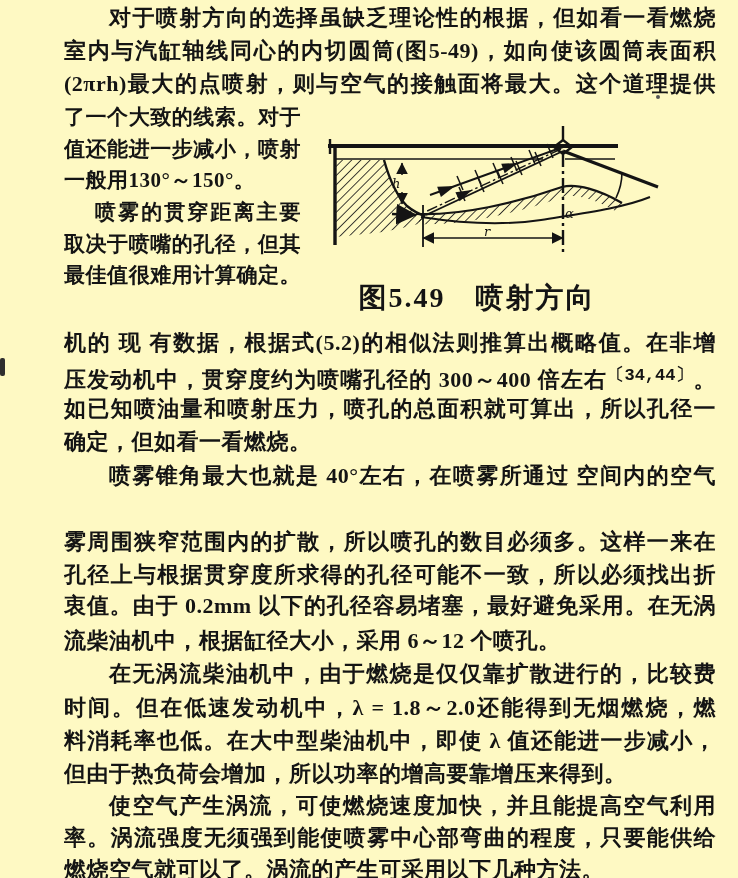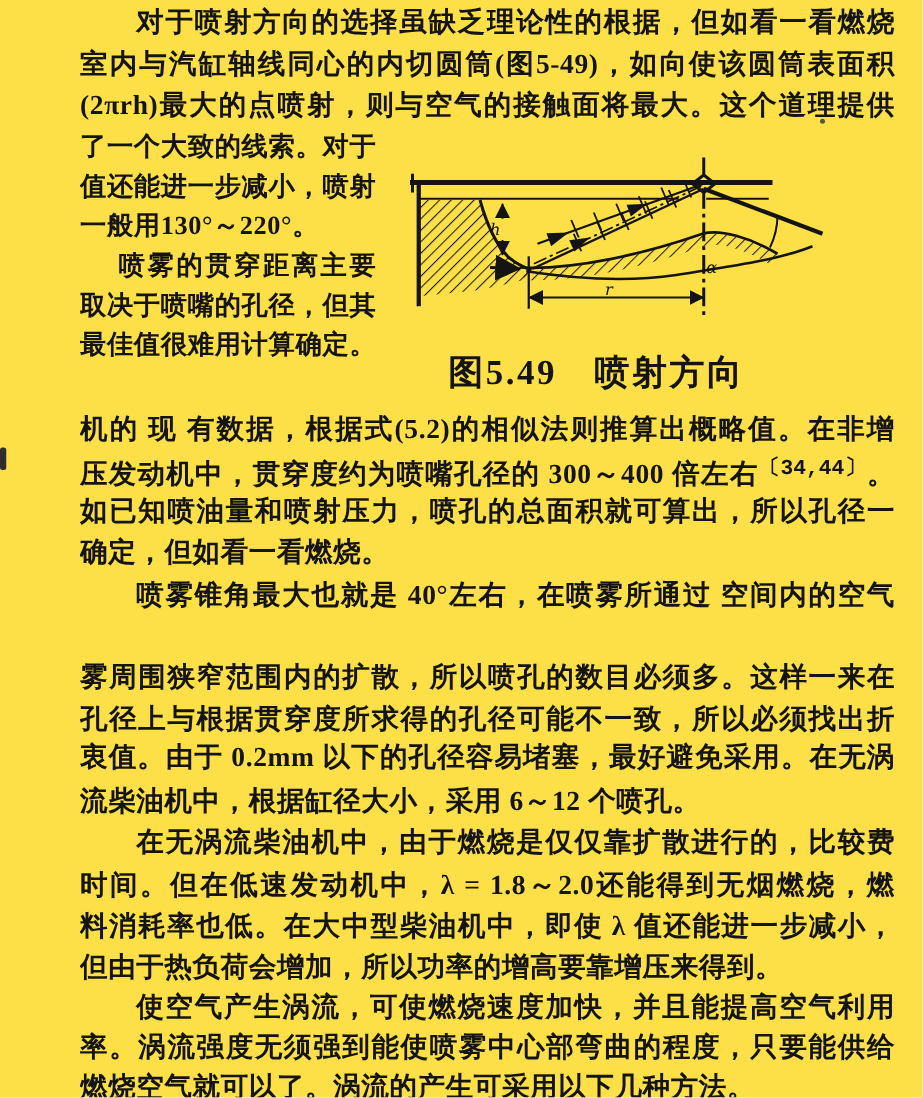--- a/index.html
+++ b/index.html
@@ -1,16 +1,16 @@
 <!DOCTYPE html>
 <html><head>
 <meta charset="utf-8">
 <style>
   html,body{margin:0;padding:0;background:#f9f8f5;}
-  .page{position:relative;width:738px;height:878px;background:#fde047;overflow:hidden;
+  .page{position:relative;width:738px;height:878px;background:#fef9c3;overflow:hidden;
         font-family:"Liberation Serif","DejaVu Serif",serif;color:#141414;font-weight:700;}
   .ln{position:absolute;left:64px;width:652px;font-size:22px;line-height:27px;height:28px;
       text-align:justify;letter-spacing:.5px;white-space:normal;overflow:hidden;}
   .fill{text-align-last:justify;}
   .nar{width:237px;font-size:21px;}
   .i2{text-indent:45px;}
   .i1{text-indent:31px;}
   .sup{font-size:17px;vertical-align:7px;letter-spacing:0;font-family:Liberation Mono, monospace;}
   .fig{position:absolute;left:300px;top:110px;width:438px;height:200px;}
   .cap{position:absolute;left:332px;top:279px;width:290px;text-align:center;
@@ -25,21 +25,21 @@
 <body>
 
 <div class="page">
 
   <div class="ln fill i2" style="top:4px">对于喷射方向的选择虽缺乏理论性的根据，但如看一看燃烧</div>
   <div class="ln fill" style="top:37px">室内与汽缸轴线同心的内切圆筒(图5-49)，如向使该圆筒表面积</div>
   <div class="ln fill" style="top:70px">(2πrh)最大的点喷射，则与空气的接触面将最大。这个道理提供</div>
 
   <div class="ln fill nar" style="top:104px">了一个大致的线索。对于</div>
   <div class="ln fill nar" style="top:136px">值还能进一步减小，喷射角</div>
-  <div class="ln nar" style="top:167px">一般用130°～220°。</div>
+  <div class="ln nar" style="top:167px">一般用130°～150°。</div>
   <div class="ln fill nar i1" style="top:199px">喷雾的贯穿距离主要</div>
   <div class="ln fill nar" style="top:262px">最佳值很难用计算确定。</div>
   <div class="ln fill nar" style="top:231px">取决于喷嘴的孔径，但其</div>
 
   <div class="ln fill" style="top:329px">机的 现 有数据，根据式(5.2)的相似法则推算出概略值。在非增</div>
   <div class="ln fill" style="top:362px">
     <span>压发动机中，贯穿度约为喷嘴孔径的 300～400 倍左右</span><span class="sup">〔34,44〕</span><span>。</span>
   </div>
   <div class="ln fill" style="top:395px">如已知喷油量和喷射压力，喷孔的总面积就可算出，所以孔径一</div>
   <div class="ln" style="top:428px">确定，但如看一看燃烧。</div>

